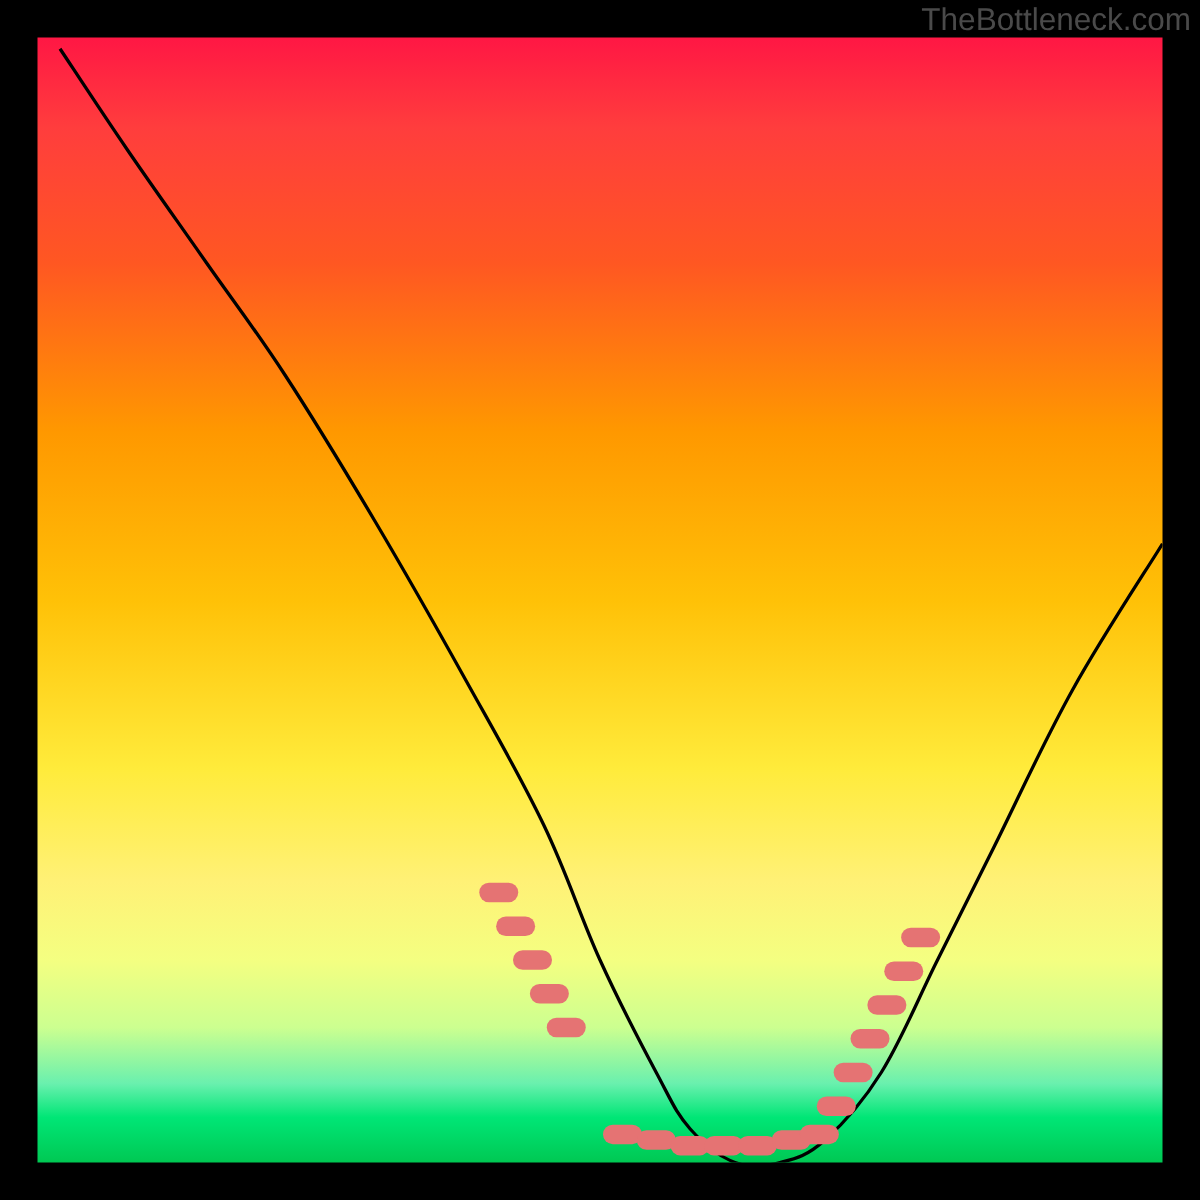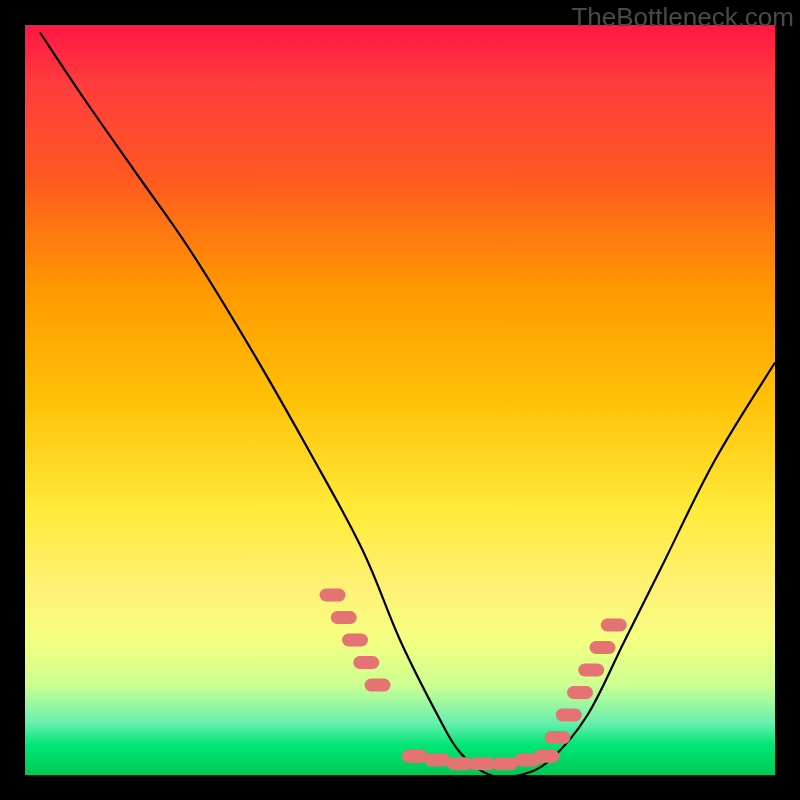--- a/index.html
+++ b/index.html
@@ -38,21 +38,21 @@
       #69f0ae 93%,
       #00e676 96%,
       #00c853 100%
     );
   }
   .watermark {
     position: absolute;
     top: 2px;
     right: 6px;
     color: #4a4a4a;
-    font-size: 26px;
+    font-size: 21px;
     font-weight: 500;
     z-index: 10;
   }
   svg.curve {
     position: absolute;
     left: 0;
     top: 0;
     width: 750px;
     height: 750px;
     z-index: 5;

